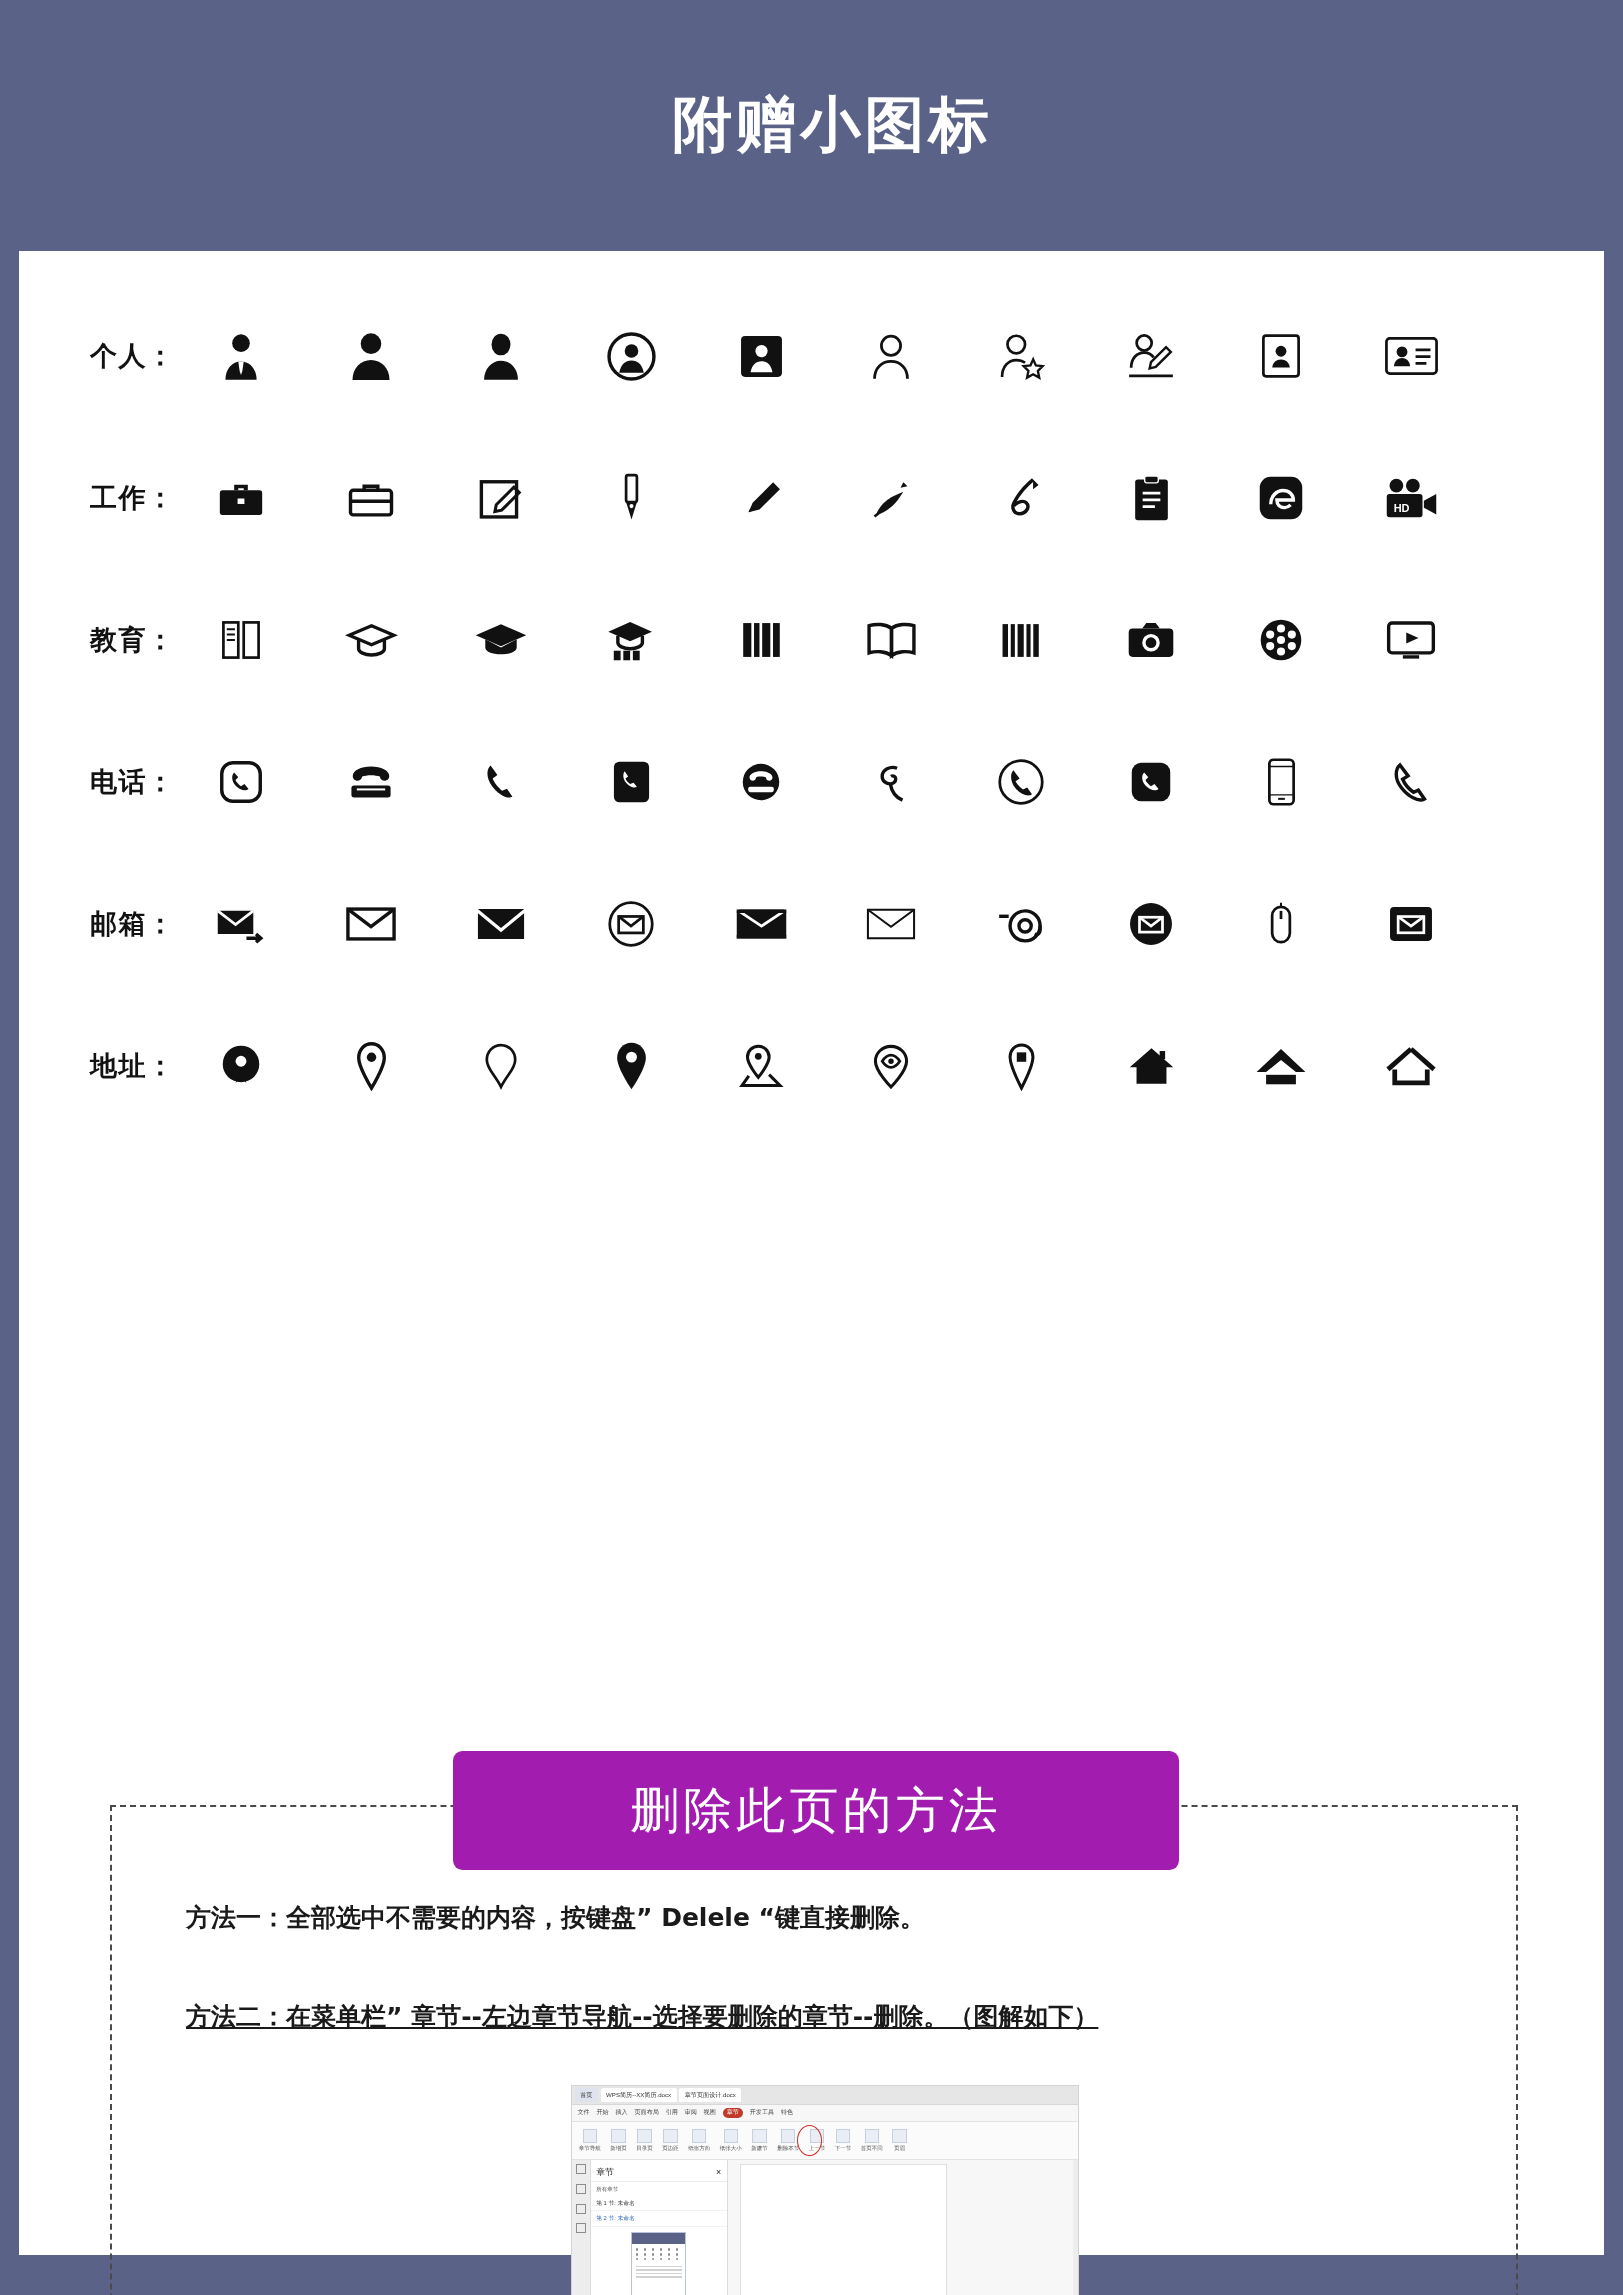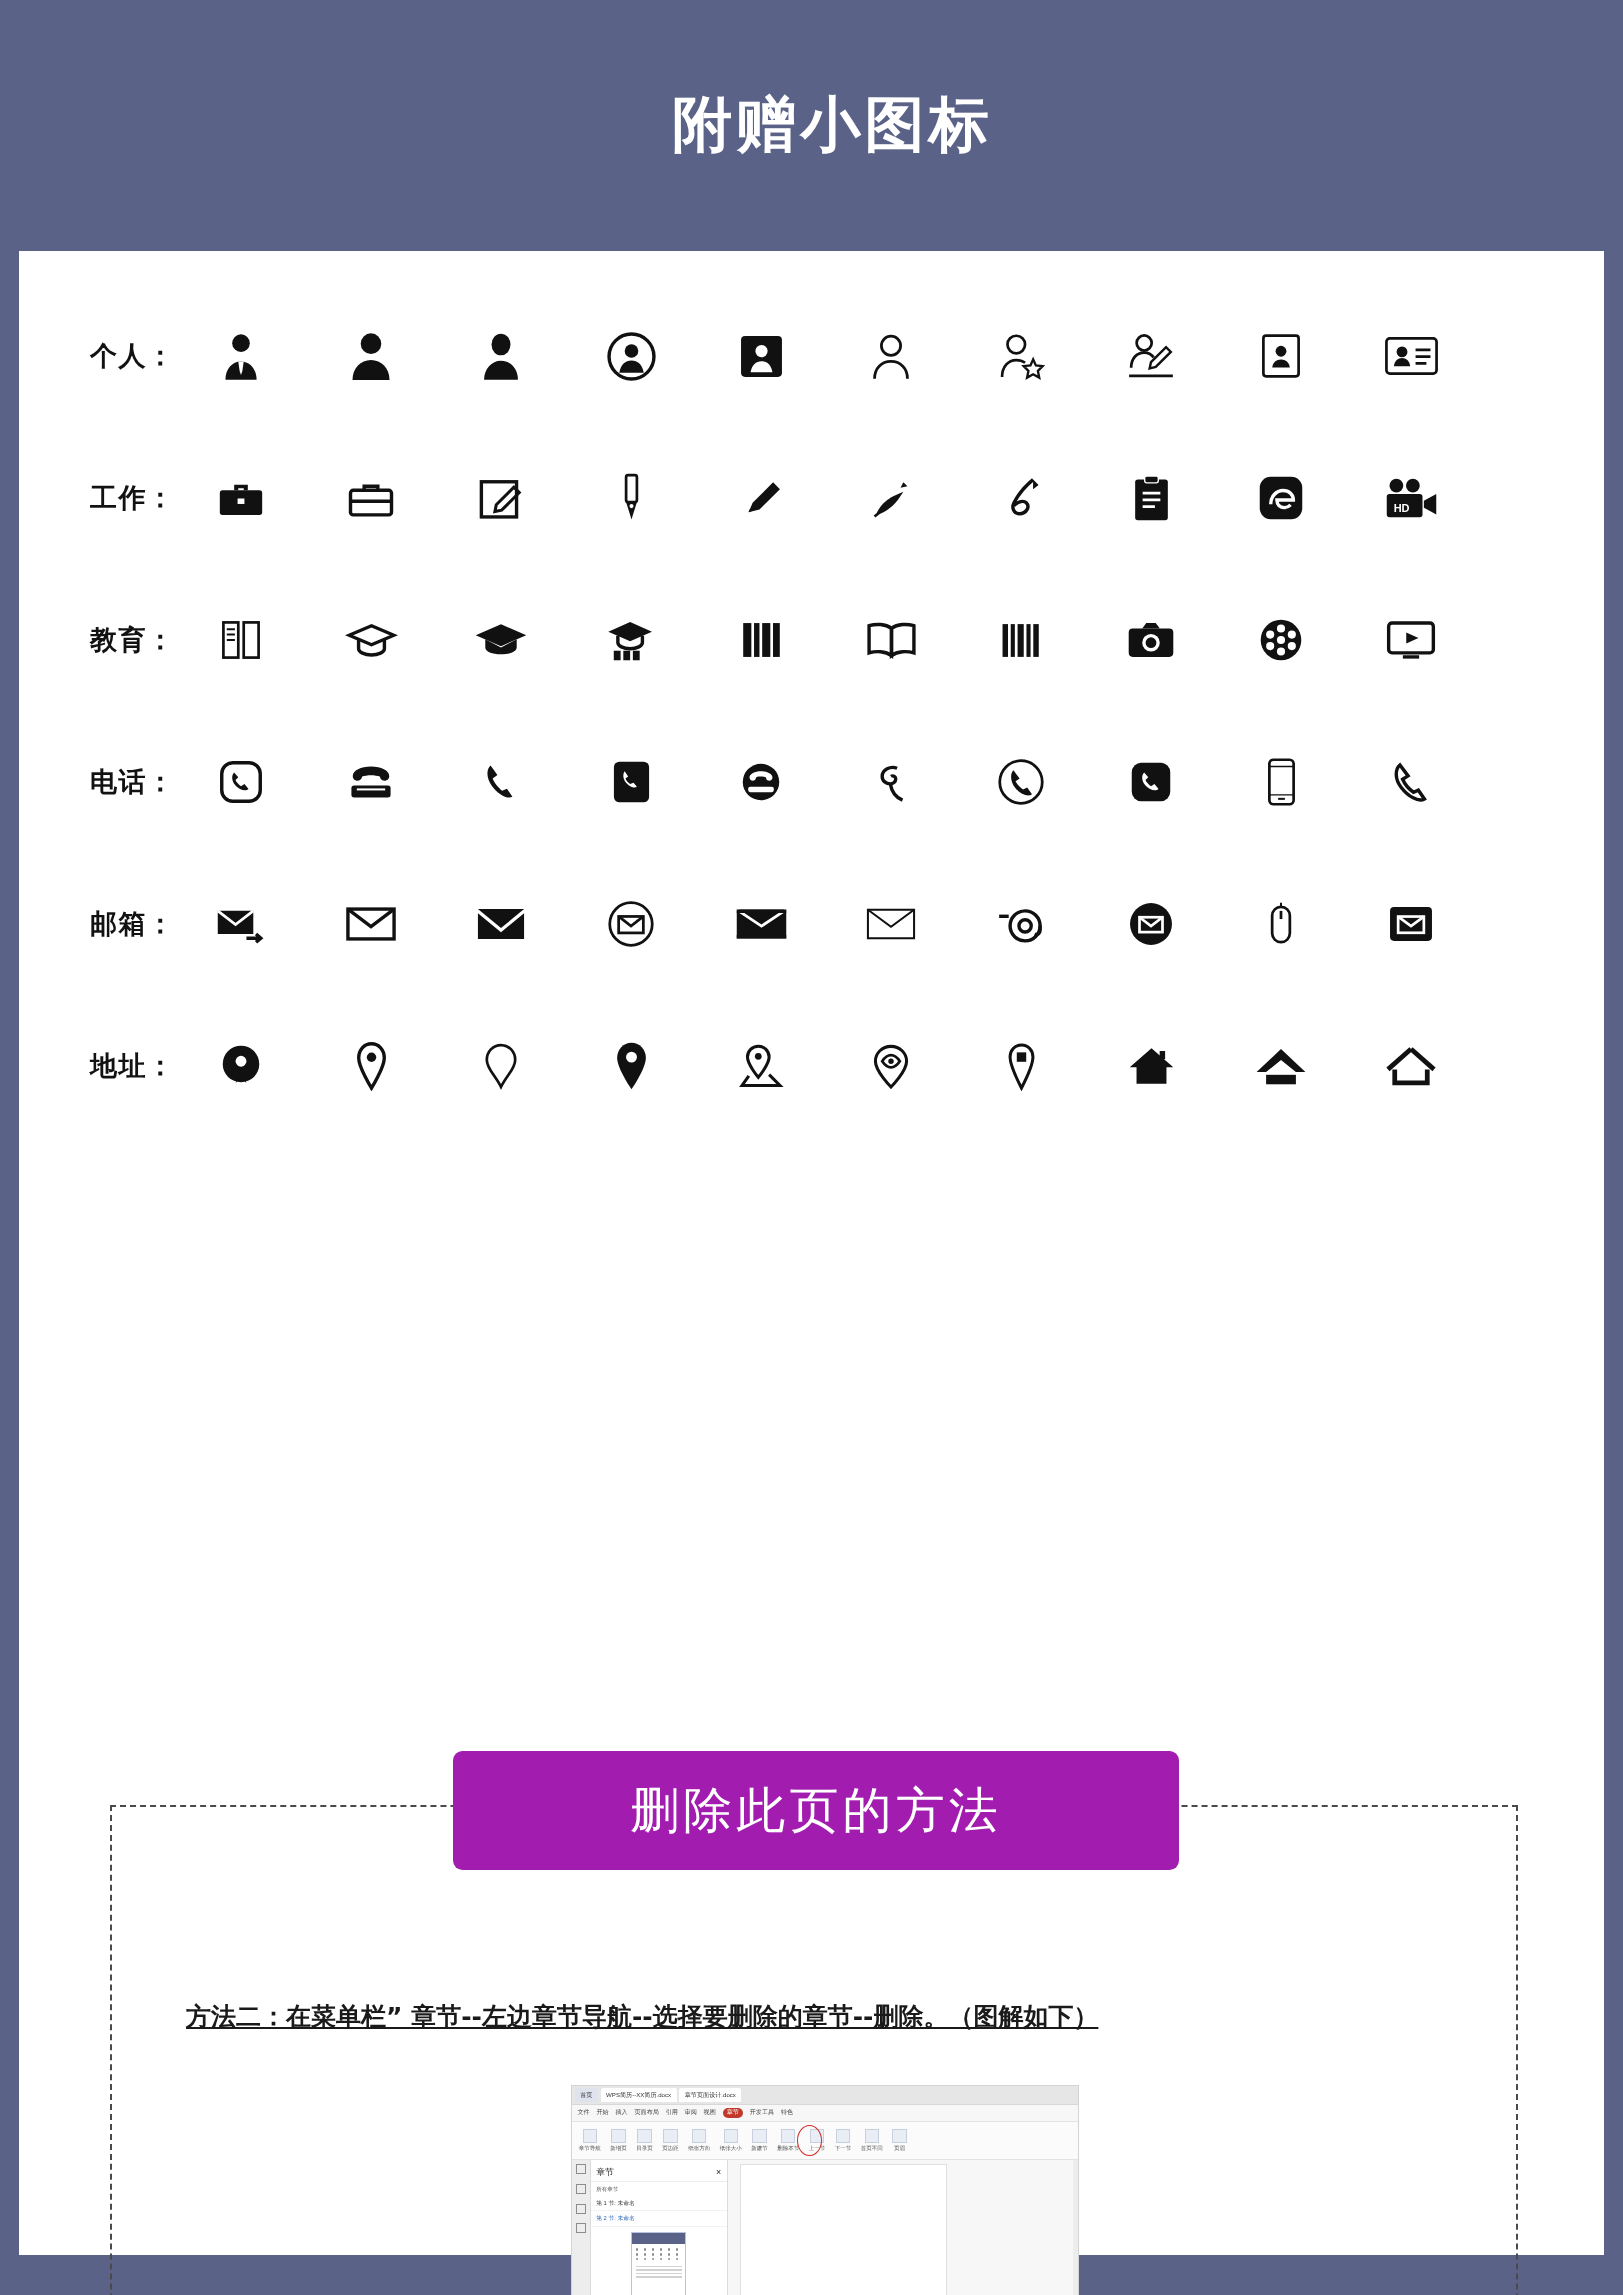--- a/index.html
+++ b/index.html
@@ -762,20 +762,21 @@
       </div>
 
     </div>
 
     <div class="instructions"></div>
 
     <div class="badge">
       <span class="badge-text">删除此页的方法</span>
     </div>
 
+    <div class="method method-1">方法一：全部选中不需要的内容，按键盘” Delele “键直接删除。</div>
     <div class="method method-2">方法二：在菜单栏” 章节--左边章节导航--选择要删除的章节--删除。（图解如下）</div>
 
     <div class="shot">
       <div class="shot-titlebar">
         <div class="shot-tab alt">首页</div>
         <div class="shot-tab">WPS简历--XX简历.docx</div>
         <div class="shot-tab">章节页面设计.docx</div>
       </div>
       <div class="shot-menubar">
         <span>文件</span>

